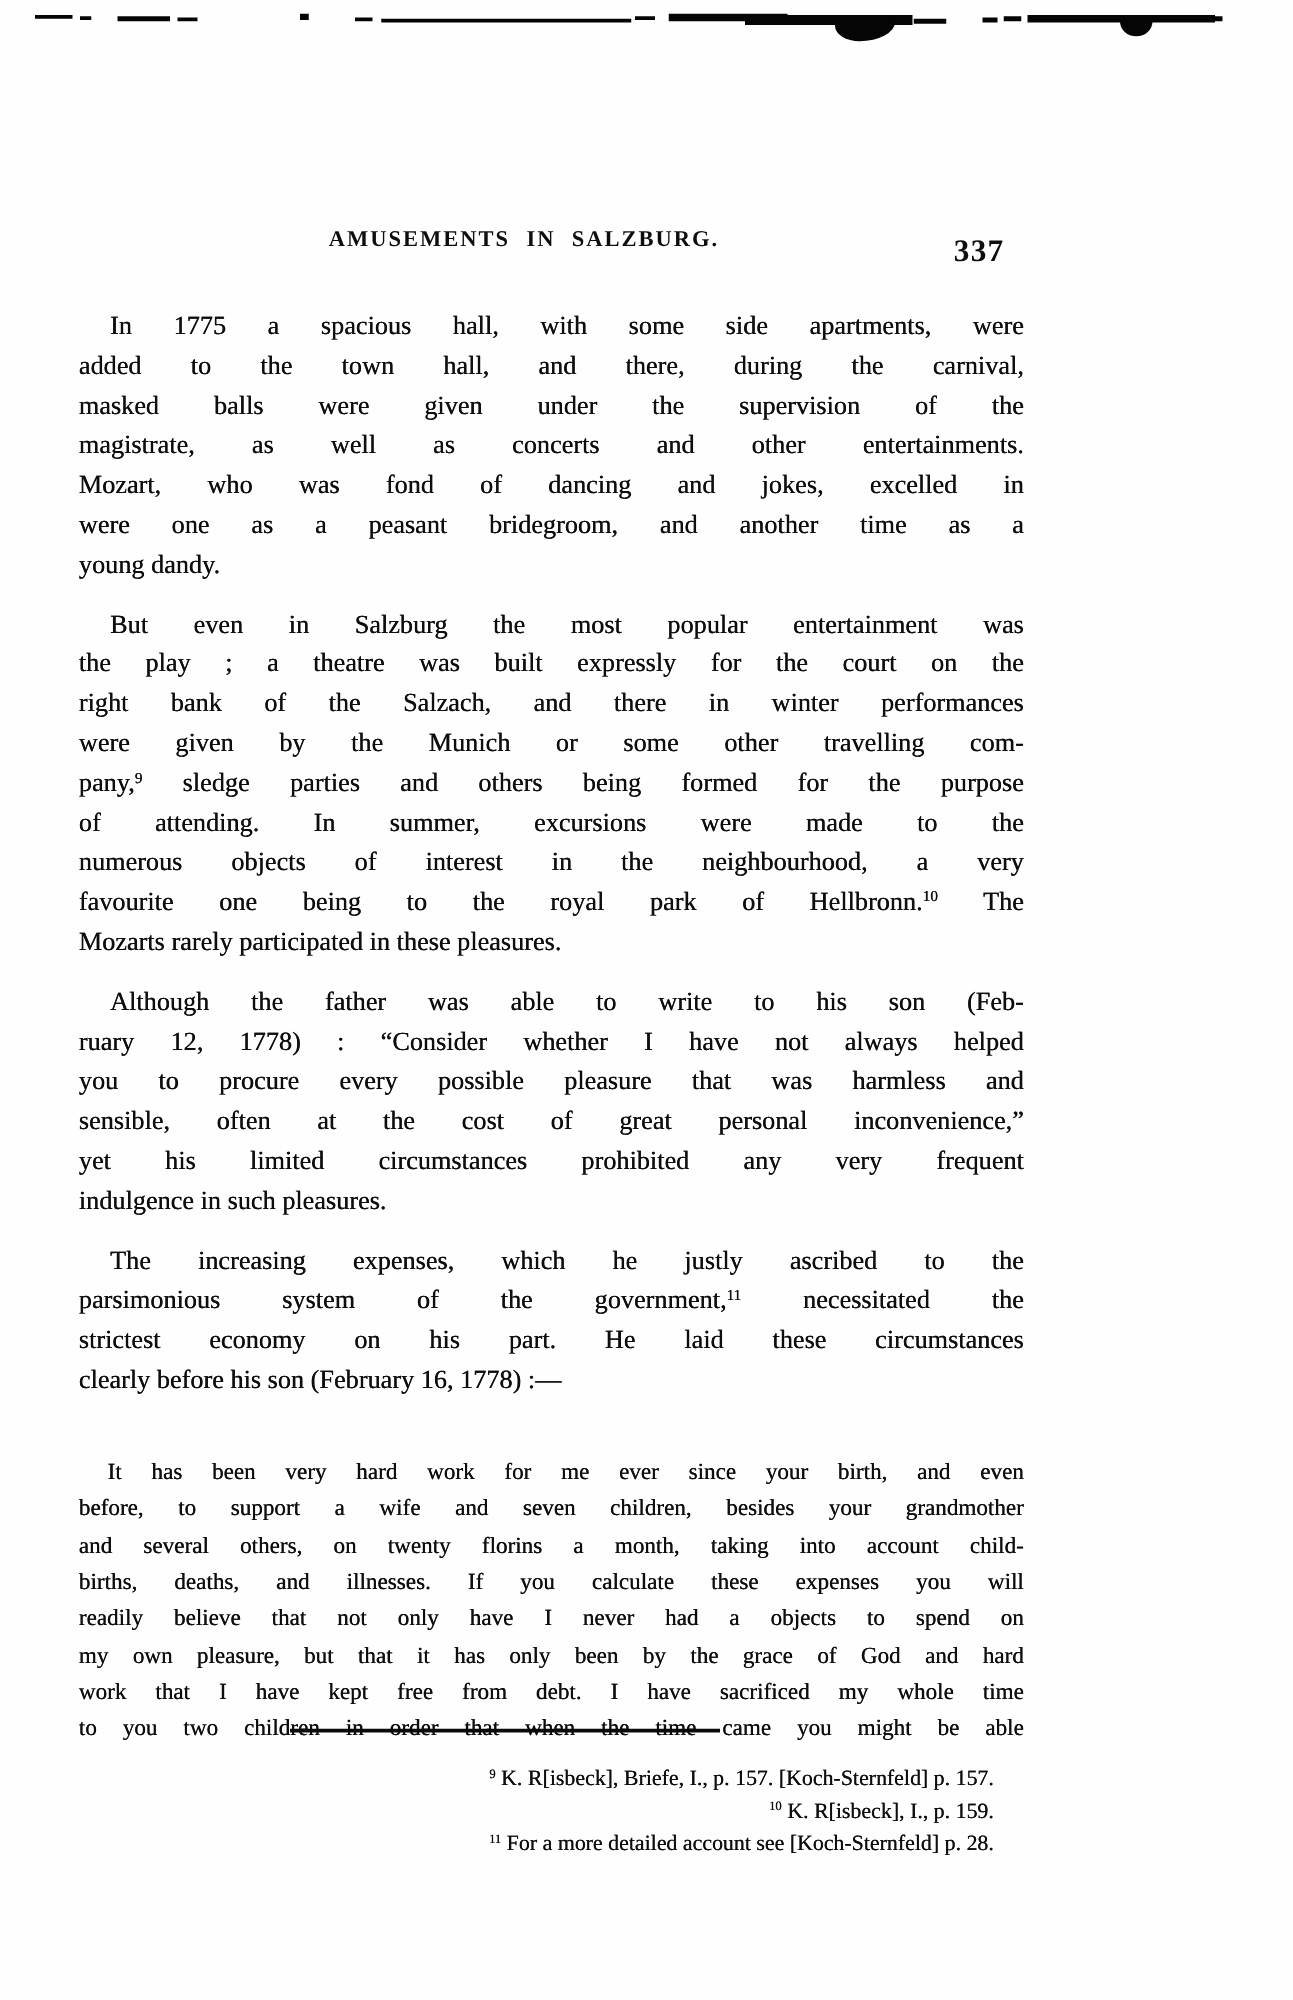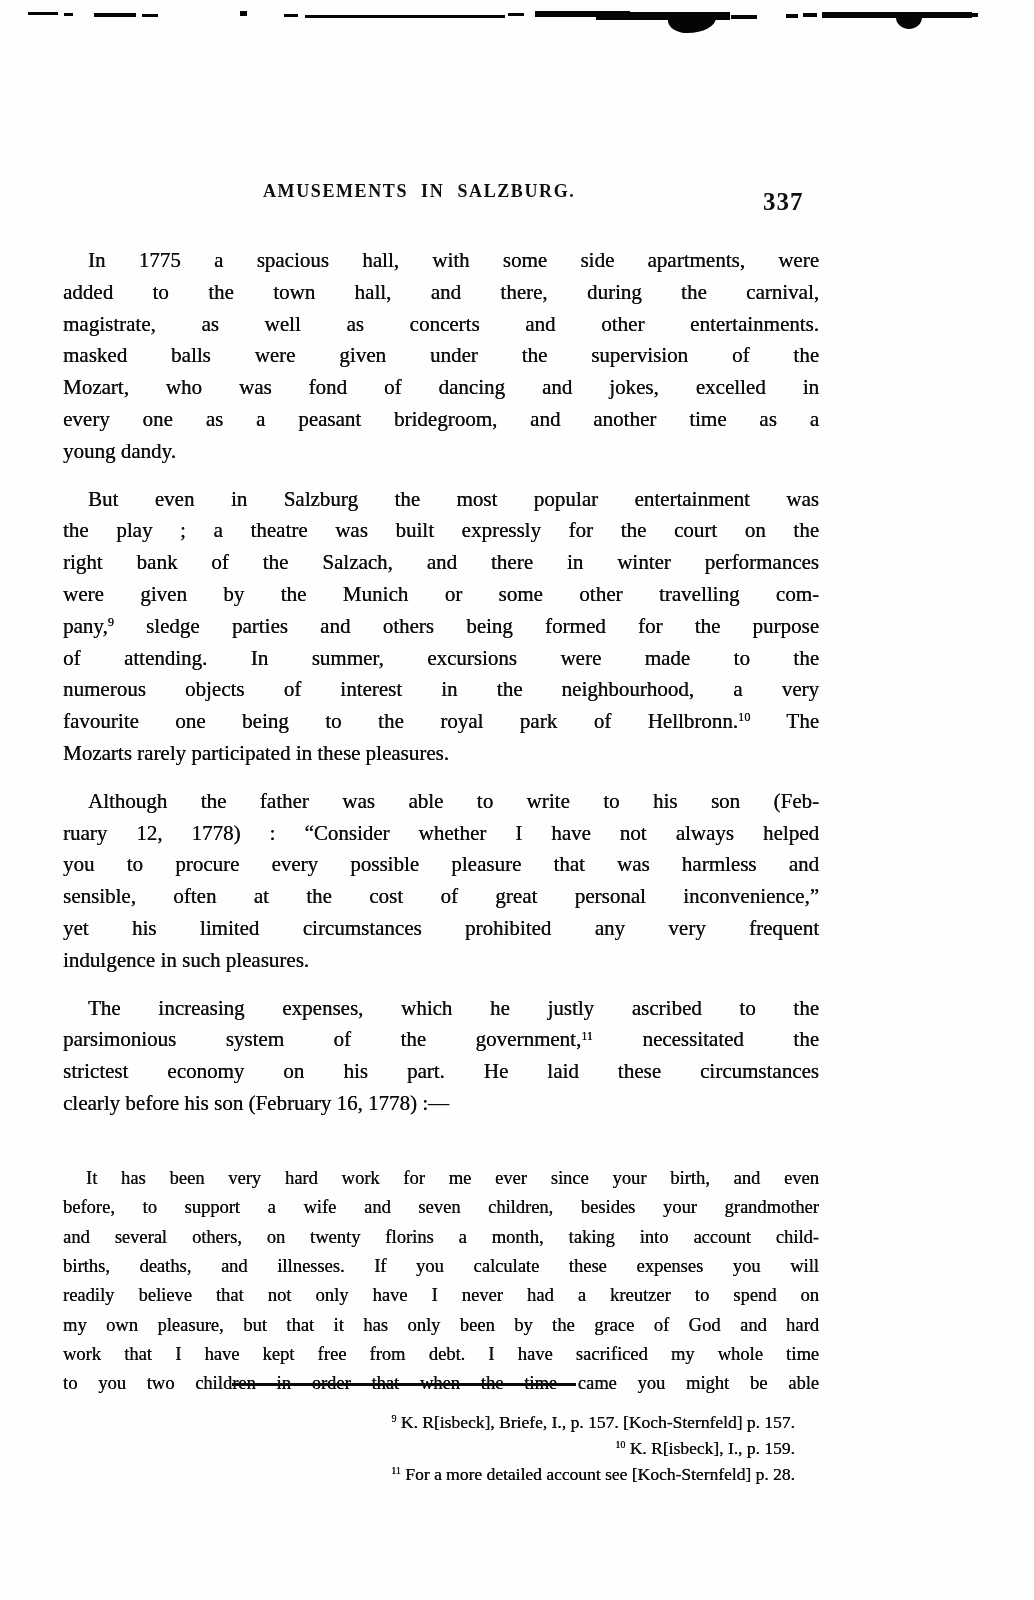--- a/index.html
+++ b/index.html
@@ -77,24 +77,24 @@
   <span class="art" style="left:938px;top:13px;width:40px;height:4px;"></span>
 </div>
 
 <div class="header-title">AMUSEMENTS IN SALZBURG.</div>
 <div class="page-number">337</div>
 
 <div class="content">
   <div class="para">
       <div class="line">In 1775 a spacious hall, with some side apartments, were</div>
       <div class="line">added to the town hall, and there, during the carnival,</div>
+      <div class="line">masked balls were given under the supervision of the</div>
       <div class="line">magistrate, as well as concerts and other entertainments.</div>
-      <div class="line">masked balls were given under the supervision of the</div>
       <div class="line">Mozart, who was fond of dancing and jokes, excelled in</div>
-      <div class="line">every one as a peasant bridegroom, and another time as a</div>
+      <div class="line">were one as a peasant bridegroom, and another time as a</div>
       <div class="line">young dandy.</div>
     </div>
   <div class="para">
       <div class="line">But even in Salzburg the most popular entertainment was</div>
       <div class="line">the play ; a theatre was built expressly for the court on the</div>
       <div class="line">right bank of the Salzach, and there in winter performances</div>
       <div class="line">were given by the Munich or some other travelling com-</div>
       <div class="line">pany,<sup>9</sup> sledge parties and others being formed for the purpose</div>
       <div class="line">of attending. In summer, excursions were made to the</div>
       <div class="line">numerous objects of interest in the neighbourhood, a very</div>
@@ -113,21 +113,21 @@
       <div class="line">The increasing expenses, which he justly ascribed to the</div>
       <div class="line">parsimonious system of the government,<sup>11</sup> necessitated the</div>
       <div class="line">strictest economy on his part. He laid these circumstances</div>
       <div class="line">clearly before his son (February 16, 1778) :—</div>
     </div>
   <div class="quote">
       <div class="line">It has been very hard work for me ever since your birth, and even</div>
       <div class="line">before, to support a wife and seven children, besides your grandmother</div>
       <div class="line">and several others, on twenty florins a month, taking into account child-</div>
       <div class="line">births, deaths, and illnesses. If you calculate these expenses you will</div>
-      <div class="line">readily believe that not only have I never had a kreutzer to spend on</div>
+      <div class="line">readily believe that not only have I never had a objects to spend on</div>
       <div class="line">my own pleasure, but that it has only been by the grace of God and hard</div>
       <div class="line">work that I have kept free from debt. I have sacrificed my whole time</div>
       <div class="line">to you two children in order that when the time came you might be able</div>
     </div>
 </div>
 
 <div class="footnote-rule"></div>
 <div class="footnotes">
     <div class="line"><sup>9</sup> K. R[isbeck], Briefe, I., p. 157. [Koch-Sternfeld] p. 157.</div>
     <div class="line"><sup>10</sup> K. R[isbeck], I., p. 159.</div>

